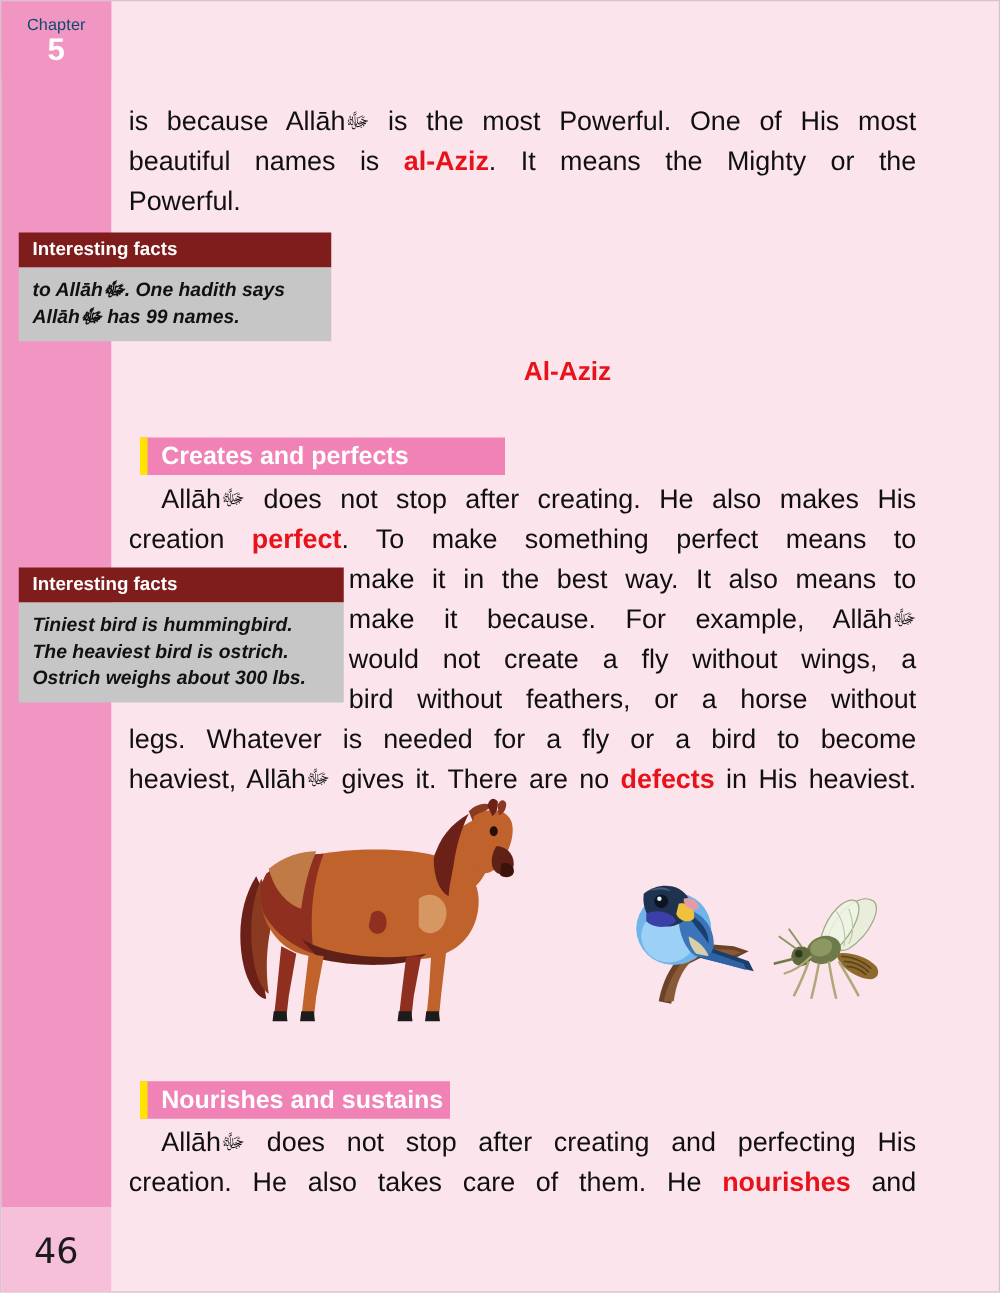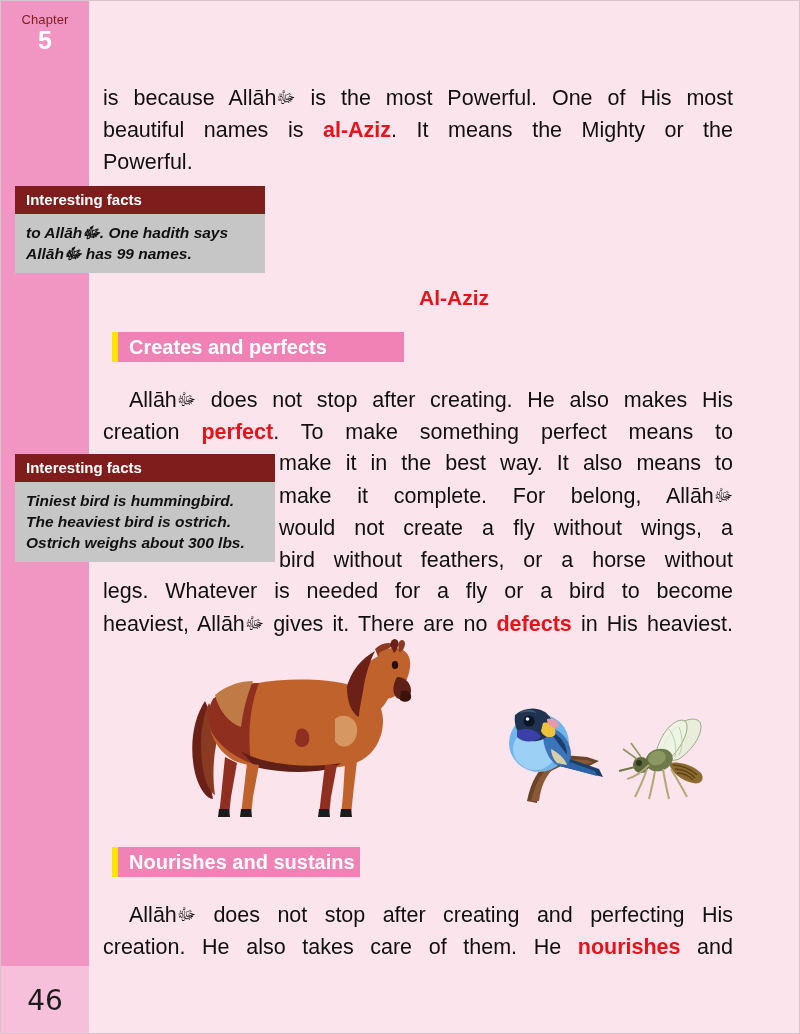--- a/index.html
+++ b/index.html
@@ -30,21 +30,21 @@
     position:absolute;left:0;top:965px;width:88px;height:69px;
     background:#f7c0da;
   }
   .chapter-tab{
     position:absolute;left:0;top:0;width:88px;height:62px;
     background:#f195c2;
     text-align:center;
   }
   .chapter-word{
     display:block;
-    color:#7f1d1d;
+    color:#0c4a6e;
     font-size:13px;
     line-height:15px;
     padding-top:11px;
     letter-spacing:.1px;
   }
   .chapter-num{
     display:block;
     color:#ffffff;
     font-size:25px;
     font-weight:bold;
@@ -137,20 +137,21 @@
     height:30px;
     background:#f082b6;
     border-left:6px solid #ffe400;
     box-sizing:border-box;
     color:#ffffff;
     font-size:20px;
     font-weight:bold;
     line-height:30px;
     padding-left:11px;
     white-space:nowrap;
+    margin-top:18px;
   }
 
   
   .figures{position:absolute;}
   svg{display:block;overflow:visible;}
 </style>
 </head>
 <body>
 
 <div class="page">
@@ -196,21 +197,21 @@
       <div class="facts-head">Interesting facts</div>
       <div class="facts-body">
         <span class="fl">Tiniest bird is hummingbird.</span>
         <span class="fl">The heaviest bird is ostrich.</span>
         <span class="fl">Ostrich weighs about 300 lbs.</span>
       </div>
     </div>
 
     <div class="para" style="left:190px;top:446px;width:454px;">
       <span class="ln j">make it in the best way.  It also means to</span>
-      <span class="ln j"><span>make it complete.  For belong, Allāh</span><span class="allah-glyph">ﷻ</span></span>
+      <span class="ln j"><span>make it because.  For example, Allāh</span><span class="allah-glyph">ﷻ</span></span>
       <span class="ln j">would not create a fly without wings, a</span>
       <span class="ln j">bird without feathers, or a horse without</span>
     </div>
 
     <div class="para" style="left:14px;top:574px;width:630px;">
       <span class="ln j">legs. Whatever is needed for a fly or a bird to become</span>
       <span class="ln j"><span>heaviest, Allāh</span><span class="allah-glyph">ﷻ</span><span> gives it. There are no </span><span class="hl">defects</span><span> in His heaviest.</span></span>
     </div>
 
     <div class="figures" style="left:80px;top:638px;width:560px;height:185px;">

